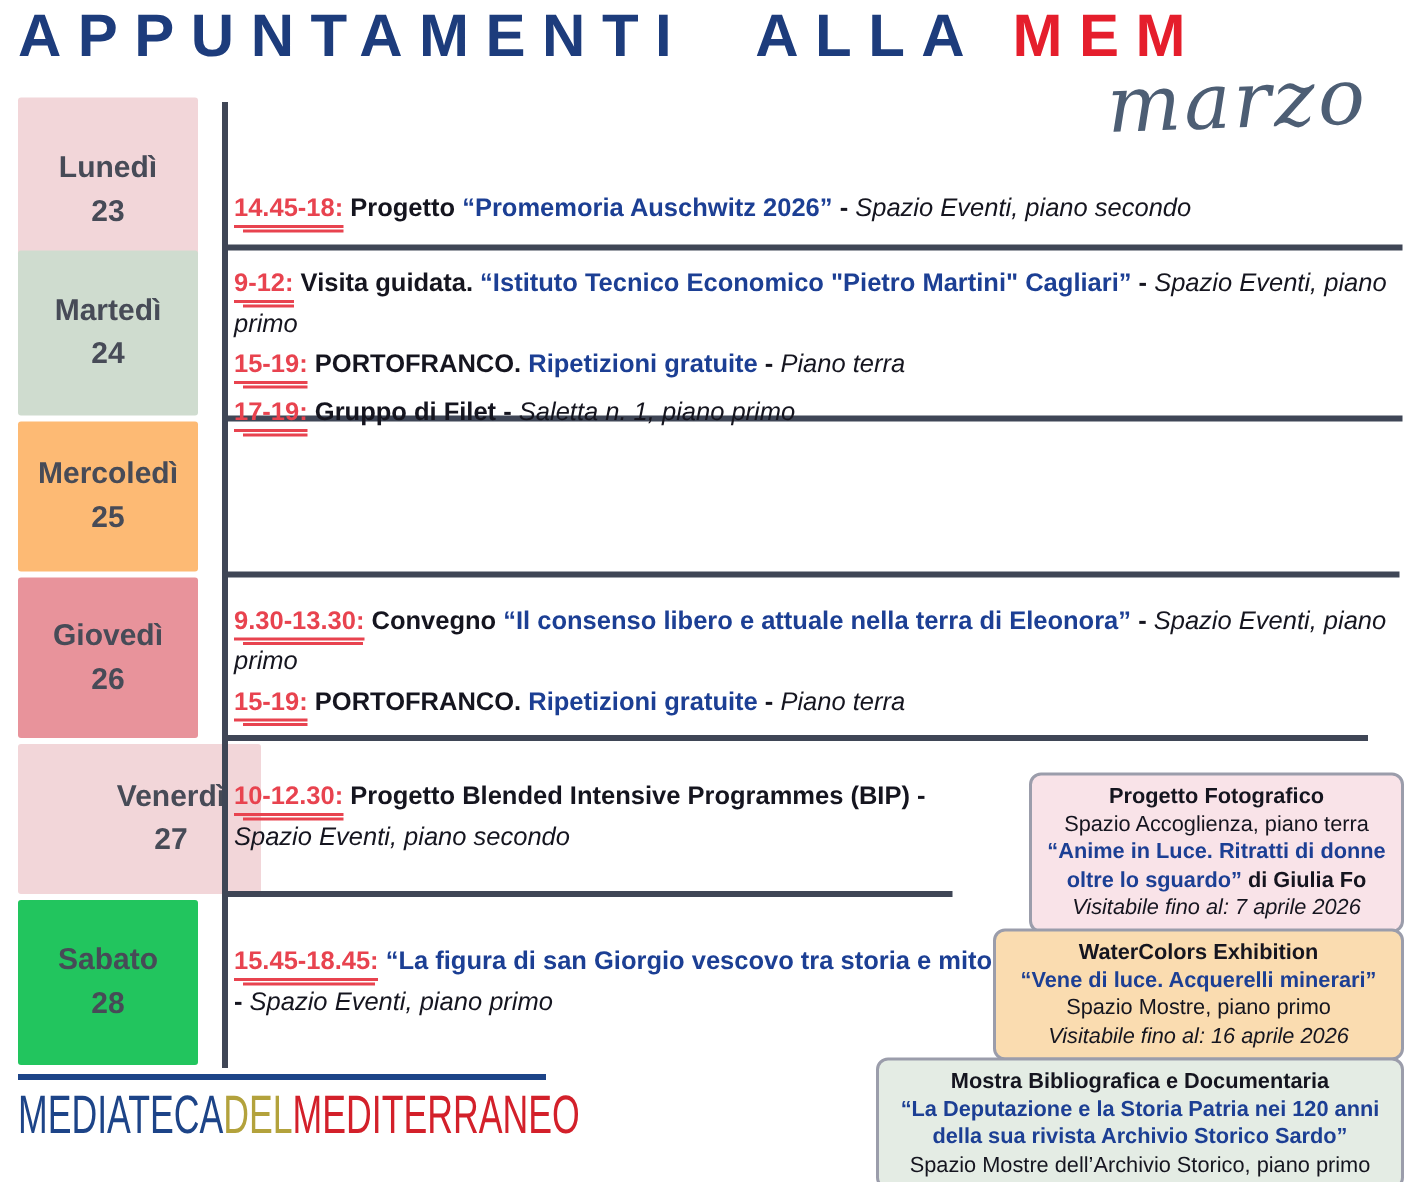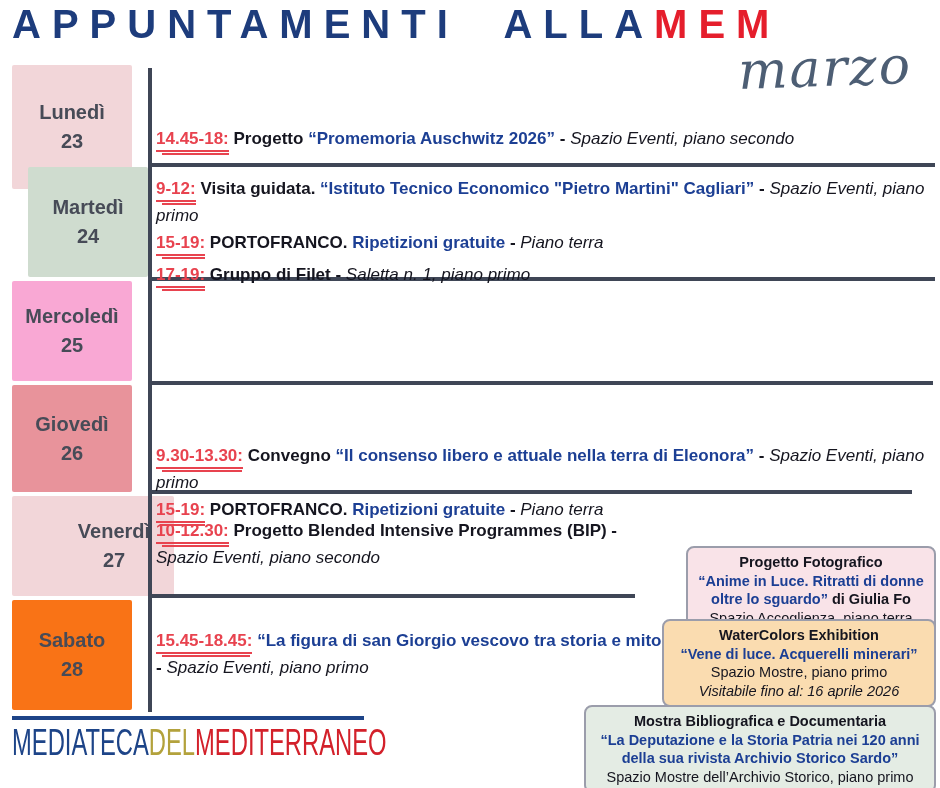--- a/index.html
+++ b/index.html
@@ -2,73 +2,73 @@
 <html><head>
 <meta charset="utf-8">
 <style>
   html,body{margin:0;padding:0;background:#fff;}
   body{font-family:"Liberation Sans",sans-serif;}
   #poster{position:relative;width:940px;height:788px;background:#fff;overflow:hidden;}
 
   
   .title{position:absolute;left:12px;top:2px;font-size:40px;font-weight:700;
          letter-spacing:11px;word-spacing:24px;white-space:nowrap;color:var(--title-blue);}
-  .title .hl{color:var(--title-red);margin-left:0;}
+  .title .hl{color:var(--title-red);margin-left:21px;}
 
   
   .month-script{position:absolute;right:28px;top:38px;font-family:"DejaVu Serif",serif;
                 font-style:italic;font-size:52px;color:var(--script-gray);
                 transform:rotate(-2deg);letter-spacing:2px;}
 
   
   .day-box{position:absolute;left:12px;width:120px;border-radius:2px;
            display:flex;flex-direction:column;align-items:center;justify-content:center;
            font-weight:700;font-size:20px;color:var(--day-text);line-height:1.45;}
   .day-lun{top:65px;height:124px;}
-  .day-mar{top:167px;height:110px;margin-left:16px;}
+  .day-mar{top:167px;height:110px;}
   .day-mer{top:281px;height:100px;}
   .day-gio{top:385px;height:107px;}
   .day-ven{top:496px;height:100px;padding-left:42px;}
   .day-sab{top:600px;height:110px;}
 
   
   .vline{position:absolute;left:148px;top:68px;width:4px;height:644px;background:var(--line-dark);}
   .hline{position:absolute;height:4px;background:var(--line-dark);left:148px;}
   .hline1{top:163px;width:787px;}
   .hline2{top:277px;width:787px;}
   .hline3{top:381px;width:785px;}
   .hline4{top:490px;width:764px;}
   .hline5{top:594px;width:487px;}
 
   
   .events-block{position:absolute;left:156px;font-size:17px;line-height:1.3;color:var(--text-dark);}
   .ev-monday{top:128px;width:772px;}
   .ev-tuesday{top:178px;width:779px;}
-  .ev-thursday{top:403px;width:779px;margin-top:42px;}
+  .ev-thursday{top:403px;width:779px;}
   .ev-friday{top:520px;width:512px;}
   .ev-saturday{top:630px;width:520px;}
   .event-line{margin-bottom:5px;}
 
   
   .seg-time{color:var(--time-red);font-weight:700;display:inline-block;padding-bottom:5px;
             background-image:linear-gradient(var(--time-red),var(--time-red)),
                              linear-gradient(var(--time-red),var(--time-red));
             background-repeat:no-repeat;
             background-size:100% 2px,92% 2px;
             background-position:0 calc(100% - 3px),6px 100%;}
   .seg-bold{font-weight:700;color:var(--text-dark);}
   .seg-blue{font-weight:700;color:var(--event-blue);}
   .seg-italic{font-style:italic;color:var(--text-dark);}
   .seg-plain{color:var(--text-dark);}
 
   
   .side-box{position:absolute;border:2px solid var(--box-border);border-radius:8px;
             padding:5px 8px;text-align:center;font-size:14.5px;line-height:1.28;
             color:var(--text-dark);box-sizing:border-box;}
-  .box-1{left:686px;top:546px;width:250px;}
+  .box-1{left:686px;top:515px;width:250px;}
   .box-2{left:662px;top:619px;width:274px;}
   .box-3{left:584px;top:705px;width:352px;}
 
   
   .logo-rule{position:absolute;left:12px;top:716px;width:352px;height:4px;background:var(--logo-blue);}
   .logo-text{position:absolute;left:12px;top:722px;font-size:36px;font-weight:400;
              white-space:nowrap;letter-spacing:0;transform:scaleX(0.66);transform-origin:0 0;}
   .logo-p1{color:var(--logo-blue);}
   .logo-p2{color:var(--logo-gold);}
   .logo-p3{color:var(--logo-red);}
@@ -83,33 +83,33 @@
   <div class="month-script">marzo</div>
 
   <div class="day-box day-lun" style="background: rgb(242, 214, 217);">
     <div>Lunedì</div>
     <div>23</div>
   </div>
   <div class="day-box day-mar" style="background: rgb(207, 220, 207);">
     <div>Martedì</div>
     <div>24</div>
   </div>
-  <div class="day-box day-mer" style="background: #f9a8d4;">
+  <div class="day-box day-mer" style="background: #fdba74;">
     <div>Mercoledì</div>
     <div>25</div>
   </div>
   <div class="day-box day-gio" style="background: rgb(232, 147, 155);">
     <div>Giovedì</div>
     <div>26</div>
   </div>
   <div class="day-box day-ven" style="background: rgb(242, 214, 217);">
     <div>Venerdì</div>
     <div>27</div>
   </div>
-  <div class="day-box day-sab" style="background: #f97316;">
+  <div class="day-box day-sab" style="background: #22c55e;">
     <div>Sabato</div>
     <div>28</div>
   </div>
 
   <div class="vline"></div>
   <div class="hline hline1"></div>
   <div class="hline hline2"></div>
   <div class="hline hline3"></div>
   <div class="hline hline4"></div>
   <div class="hline hline5"></div>
@@ -128,22 +128,22 @@
     </div>
   <div class="events-block ev-friday">
       <div class="event-line"><span class="seg-time">10-12.30:</span><span class="seg-bold"> Progetto Blended Intensive Programmes (BIP) - </span><span class="seg-italic">Spazio Eventi, piano secondo</span></div>
     </div>
   <div class="events-block ev-saturday">
       <div class="event-line"><span class="seg-time">15.45-18.45:</span><span class="seg-blue"> “La figura di san Giorgio vescovo tra storia e mito”</span><span class="seg-bold"> - </span><span class="seg-italic">Spazio Eventi, piano primo</span></div>
     </div>
 
   <div class="side-box box-1" style="background: rgb(249, 227, 232);">
       <div class="box-line"><span class="seg-bold">Progetto Fotografico</span></div>
+      <div class="box-line"><span class="seg-plain">Spazio Accoglienza, piano terra</span></div>
       <div class="box-line"><span class="seg-blue">“Anime in Luce. Ritratti di donne oltre lo sguardo”</span><span class="seg-bold"> di Giulia Fo</span></div>
-      <div class="box-line"><span class="seg-plain">Spazio Accoglienza, piano terra</span></div>
       <div class="box-line"><span class="seg-italic">Visitabile fino al: 7 aprile 2026</span></div>
     </div>
   <div class="side-box box-2" style="background: rgb(250, 220, 176);">
       <div class="box-line"><span class="seg-bold">WaterColors Exhibition</span></div>
       <div class="box-line"><span class="seg-blue">“Vene di luce. Acquerelli minerari”</span></div>
       <div class="box-line"><span class="seg-plain">Spazio Mostre, piano primo</span></div>
       <div class="box-line"><span class="seg-italic">Visitabile fino al: 16 aprile 2026</span></div>
     </div>
   <div class="side-box box-3" style="background: rgb(228, 236, 228);">
       <div class="box-line"><span class="seg-bold">Mostra Bibliografica e Documentaria</span></div>

